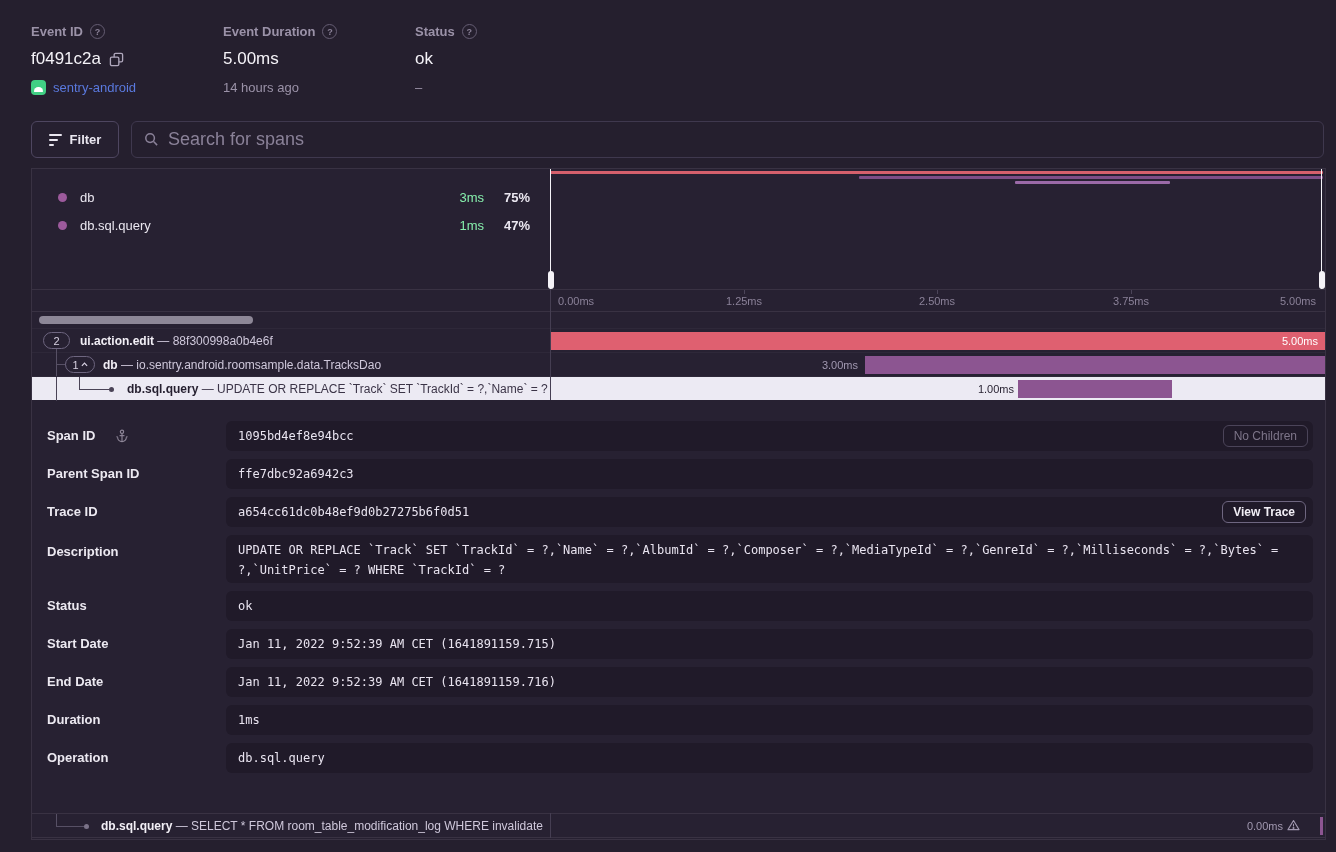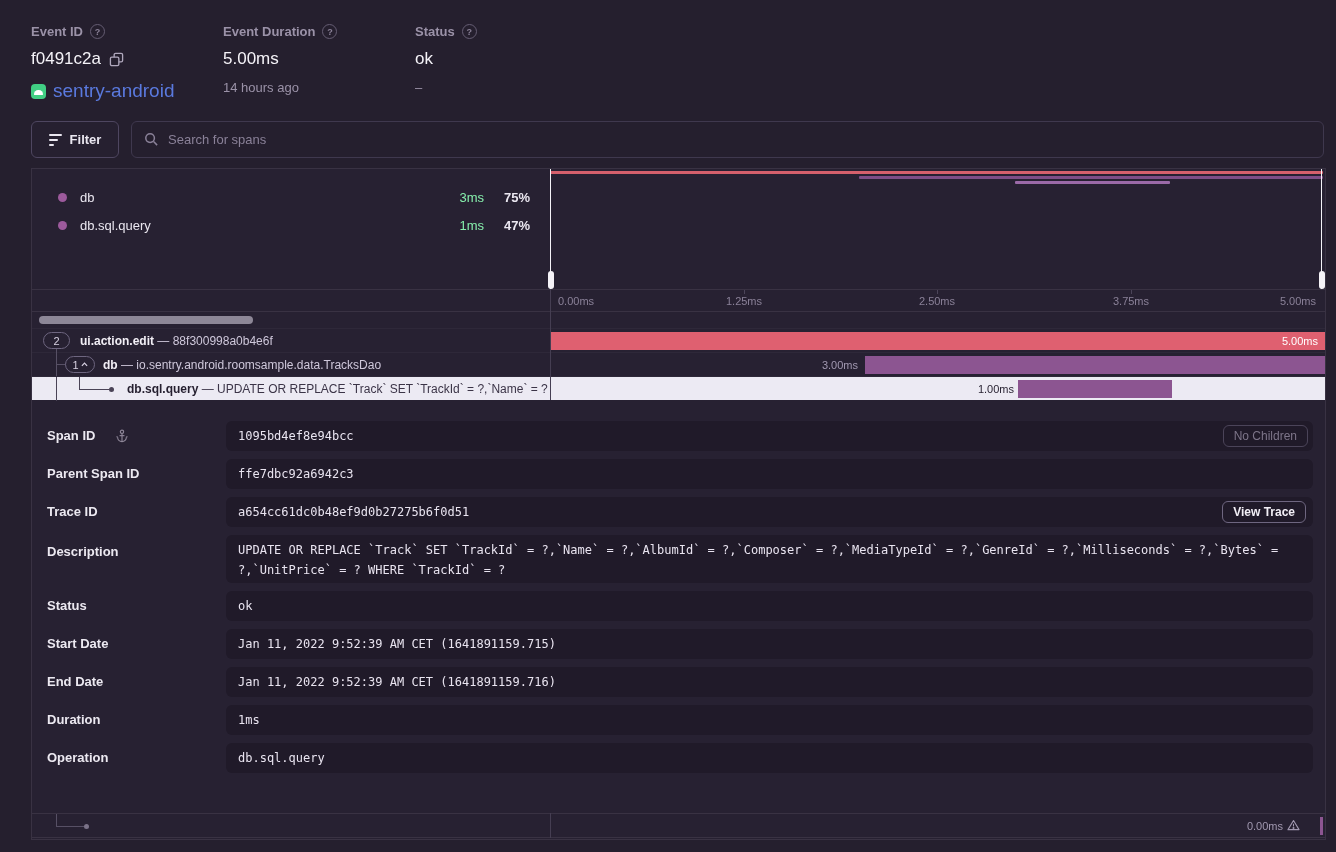--- a/index.html
+++ b/index.html
@@ -9,30 +9,30 @@
     background:#251f2e; overflow:hidden;
     font-family:"Liberation Sans","DejaVu Sans",sans-serif;
     color:#f0edf4;
   }
   
   .hdr-col { position:absolute; top:24px; }
   .hdr-label { display:flex; align-items:center; gap:7px; font-size:13px; font-weight:bold; color:#9b92a8; }
   .help-icon { width:15px; height:15px; border:1.3px solid #655d73; border-radius:50%; display:flex; align-items:center; justify-content:center; font-size:9px; font-weight:bold; color:#8b8298; }
   .hdr-value { margin-top:10px; font-size:17px; color:#f5f3f8; display:flex; align-items:center; gap:8px; }
   .hdr-sub { margin-top:11px; font-size:13px; color:#9b92a8; display:flex; align-items:center; gap:7px; }
-  .proj-link { color:#5a79de; font-size:19px; }
+  .proj-link { color:#5a79de; font-size:13px; }
   .android-icon { width:15px; height:15px; background:#41cf84; border-radius:4px; position:relative; display:inline-block; }
   .android-icon::after { content:""; position:absolute; left:3px; right:3px; bottom:3.5px; height:5px; background:#ffffff; border-radius:5px 5px 1px 1px; }
   
   .filter-btn { position:absolute; left:31px; top:121px; width:88px; height:37px; border:1px solid #4e4660; border-radius:6px; background:#262030; display:flex; align-items:center; justify-content:center; gap:8px; cursor:pointer; }
   .filter-btn span.txt { font-size:13px; font-weight:bold; color:#eae7f0; }
   .filter-icon { display:flex; flex-direction:column; gap:3px; align-items:flex-start; }
   .filter-icon i { display:block; height:2px; background:#eae7f0; border-radius:1px; }
   .search-box { position:absolute; left:131px; top:121px; width:1193px; height:37px; border:1px solid #3f384e; border-radius:6px; background:#251f2e; display:flex; align-items:center; padding:0 12px; gap:9px; }
-  .search-input { flex:1; background:transparent; border:none; outline:none; font-size:13px; color:#fde047; font-family:inherit; }
+  .search-input { flex:1; background:transparent; border:none; outline:none; font-size:18px; color:#fde047; font-family:inherit; }
   .search-input::placeholder { color:#8a8198; }
   
   .panel { position:absolute; left:31px; top:168px; width:1295px; height:672px; border:1px solid #393243; background:#272132; }
   .divider-v { position:absolute; width:1px; background:#453e52; z-index:3; }
   
   .legend-item { position:absolute; left:0; width:518px; height:26px; display:flex; align-items:center; cursor:pointer; }
   .legend-dot { width:9px; height:9px; border-radius:50%; background:#9c5a9c; margin-left:26px; }
   .legend-op { margin-left:13px; font-size:13px; color:#eae7f0; }
   .legend-dur { margin-left:auto; font-size:13px; color:#86efac; min-width:42px; text-align:right; }
   .legend-pct { font-size:13px; font-weight:bold; color:#eae7f0; min-width:46px; text-align:right; margin-right:20px; }
@@ -300,20 +300,24 @@
         </div>
       <div class="detail-box" style="top:574px; height:30px;">
         <span class="val">db.sql.query</span>
       </div>
     </div>
 
     <div class="bottom-row">
       <span class="tree-vline" style="left:24px; top:0; height:12px;"></span>
       <span class="tree-hline" style="left:24px; top:12px; width:28px;"></span>
       <span class="tree-dot" style="left:52px; top:10px; background:#7a7288;"></span>
+      <span class="row-name" style="left:69px; width:447px;">
+        <b>db.sql.query</b>
+        <span>— SELECT * FROM room_table_modification_log WHERE invalidate</span>
+      </span>
       <span class="bar-label" style="right:25px; color:#a198b0;">
         <span>0.00ms</span><svg class="warn-icon" width="13" height="12" viewBox="0 0 16 14" fill="none" stroke="#a198b0" stroke-width="1.3">
             <path d="M8 1.5 L14.8 12.7 H1.2 Z" stroke-linejoin="round"></path>
             <line x1="8" y1="5.5" x2="8" y2="8.8"></line>
             <circle cx="8" cy="10.8" r="0.6" fill="#a198b0"></circle>
           </svg>
       </span>
       <span class="bar" style="left:1288px; width:3px; background:#8c5591;"></span>
     </div>
 

